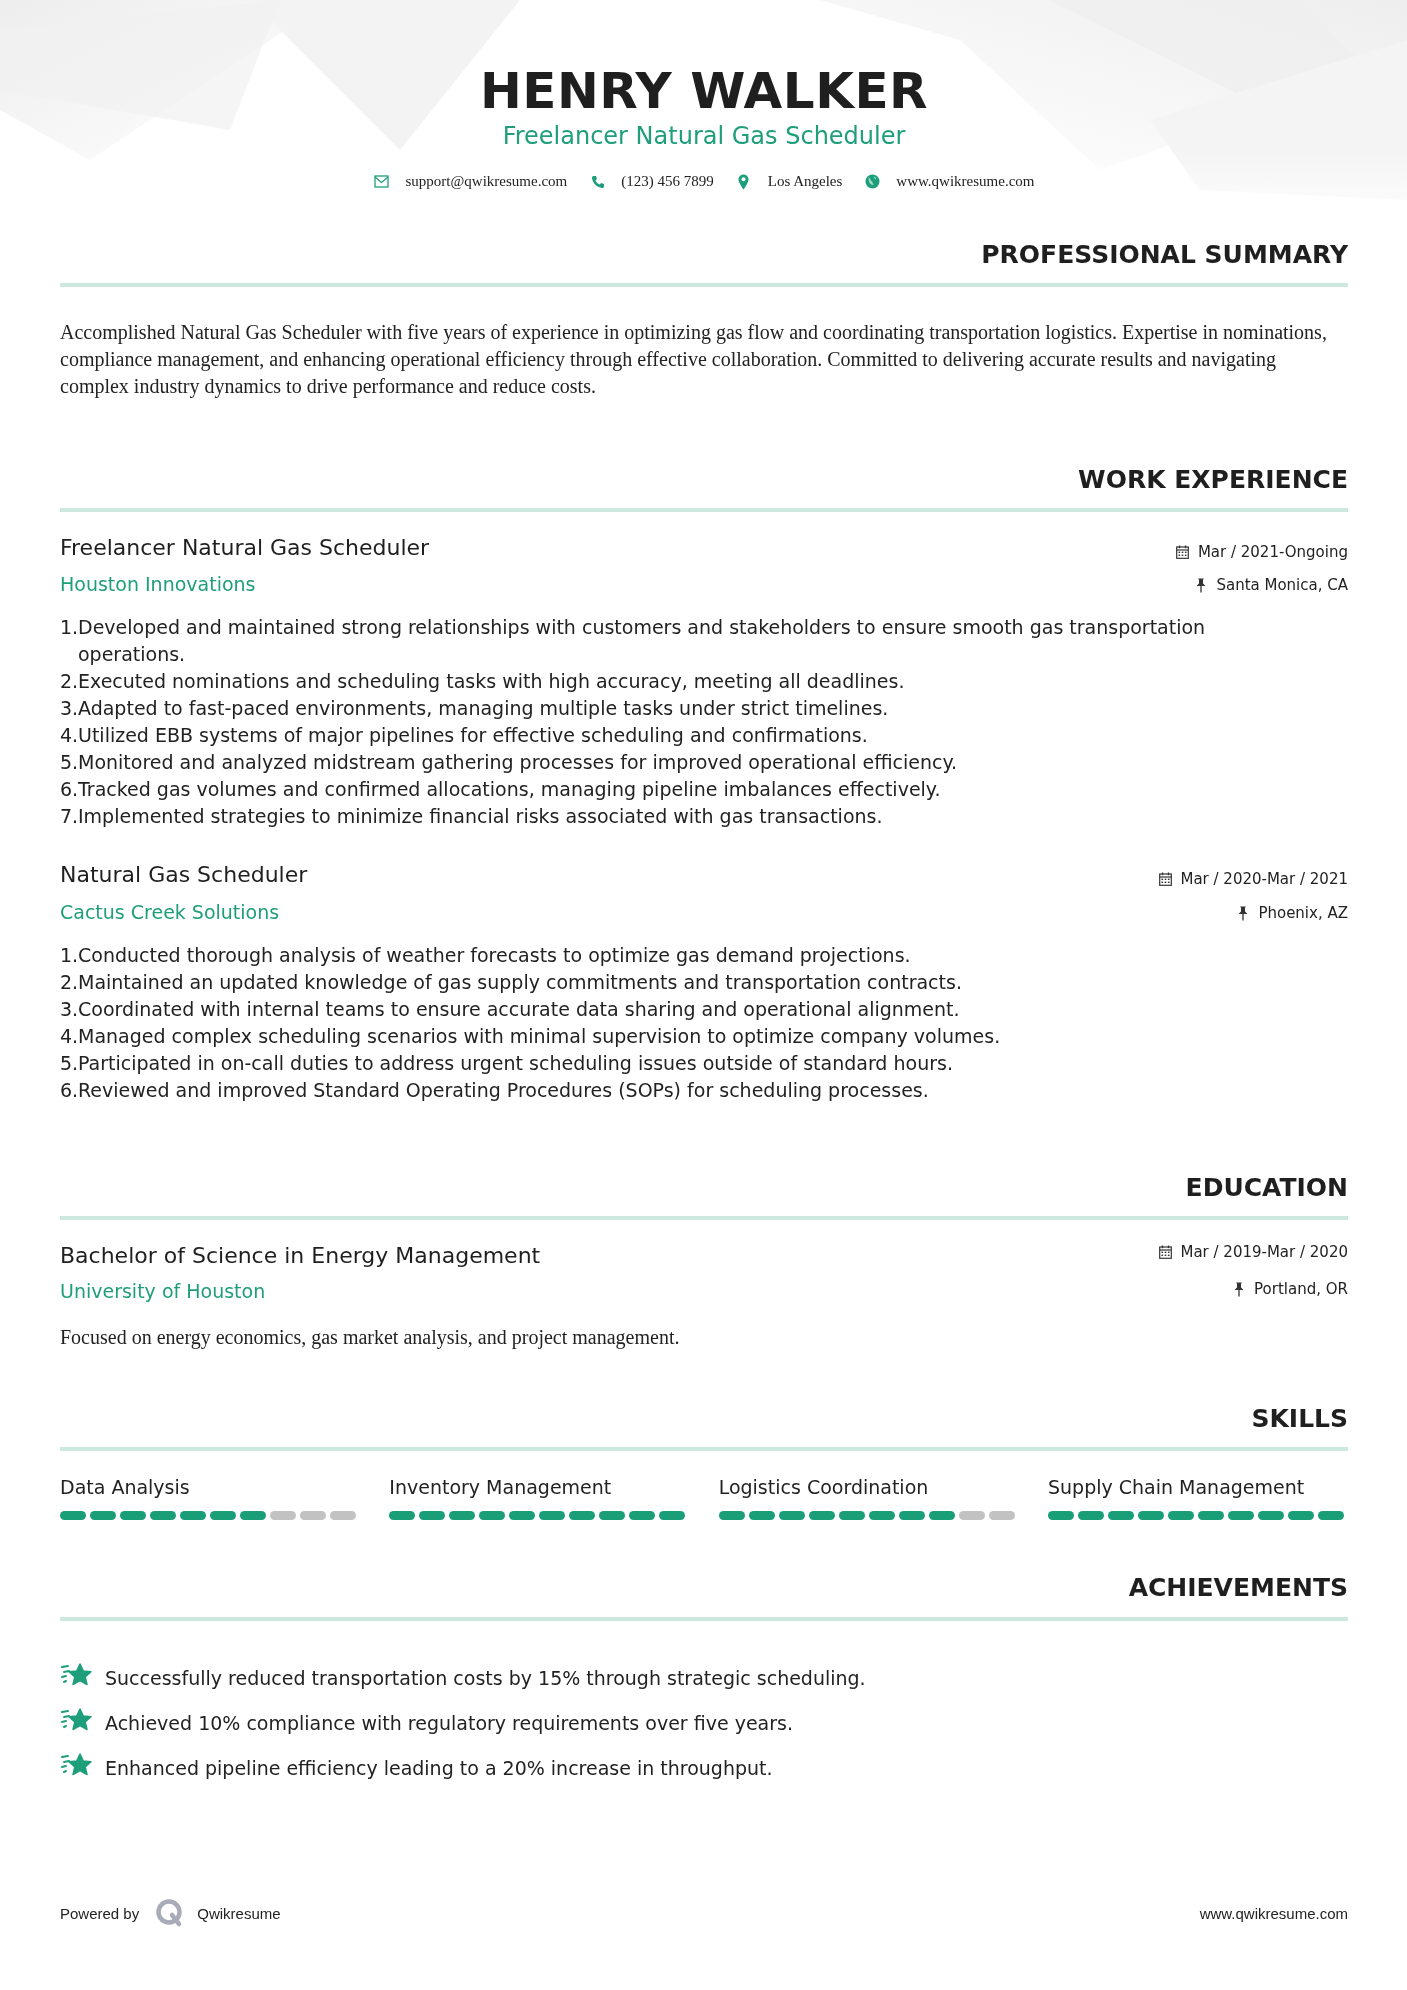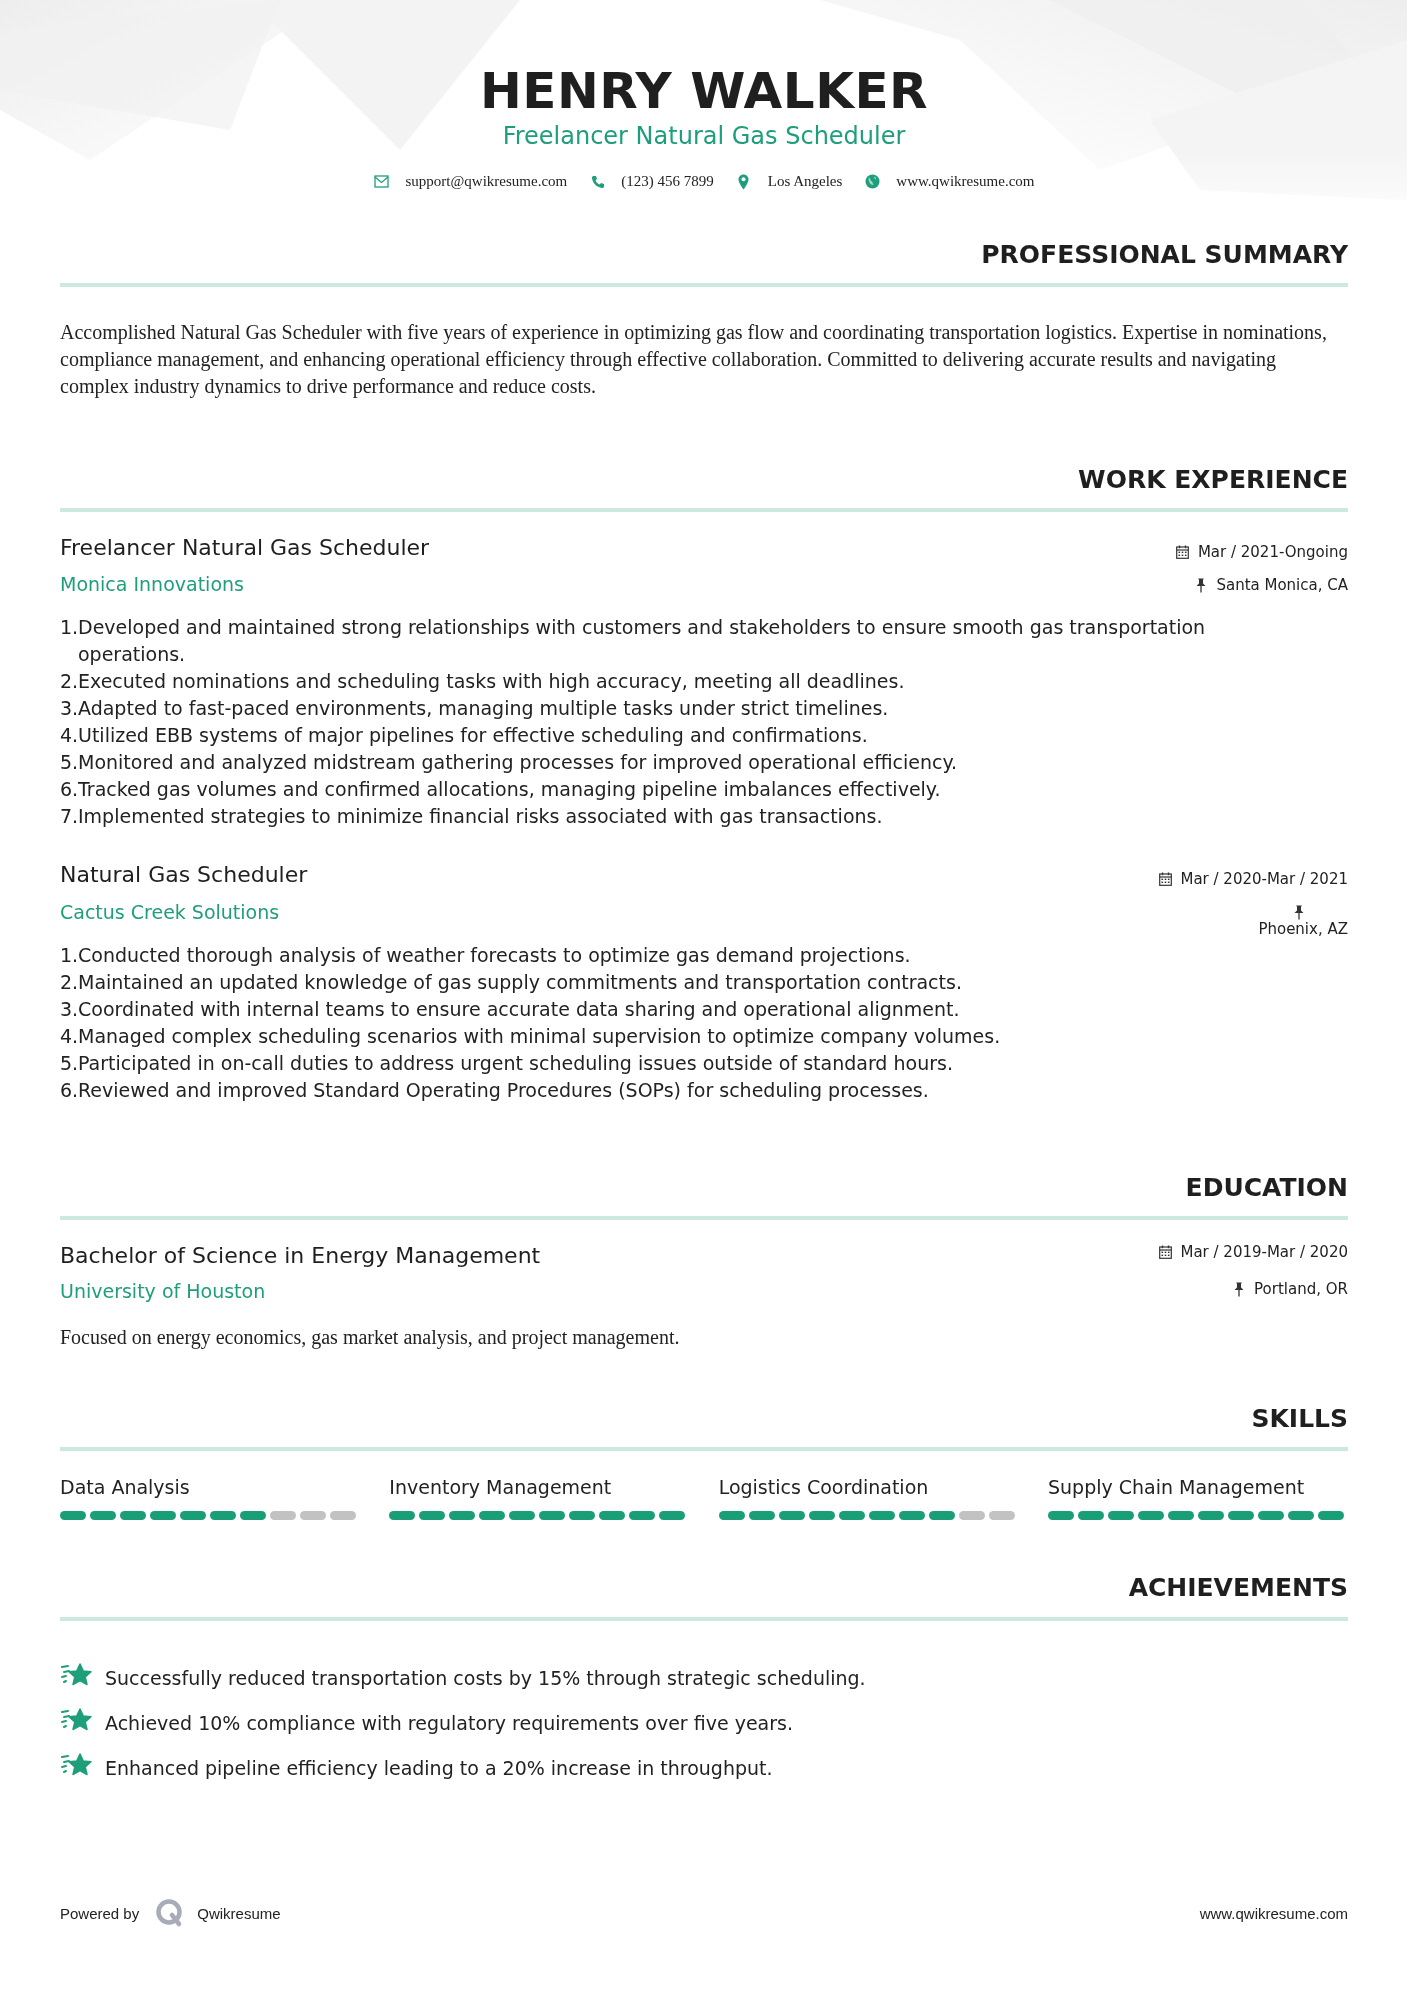--- a/index.html
+++ b/index.html
@@ -142,21 +142,21 @@
             <rect x="5.7" y="6.6" width="1.6" height="1.4"></rect>
             <rect x="8.9" y="6.6" width="1.6" height="1.4"></rect>
             <rect x="2.5" y="9.6" width="1.6" height="1.4"></rect>
             <rect x="5.7" y="9.6" width="1.6" height="1.4"></rect>
             <rect x="8.9" y="9.6" width="1.6" height="1.4"></rect>
           </g>
         </svg>
     </span>
     <span>Mar / 2021-Ongoing</span>
   </div>
-  <div class="job-company" style="top:573px;">Monica Innovations</div>
+  <div class="job-company" style="top:573px;">Houston Innovations</div>
   <div class="meta" style="top:576px;">
     <span class="m-icon">
       <svg width="10" height="15" viewBox="0 0 10 15">
           <path d="M2 0.5 L8 0.5 L7 1.8 L7 5.5 L9.5 8 L0.5 8 L3 5.5 L3 1.8 Z" fill="#333"></path>
           <line x1="5" y1="8" x2="5" y2="14.5" stroke="#333" stroke-width="1.3"></line>
         </svg>
     </span>
     <span>Santa Monica, CA</span>
   </div>
   <ol class="bullets" style="top:614px;">
@@ -204,21 +204,21 @@
             <rect x="8.9" y="6.6" width="1.6" height="1.4"></rect>
             <rect x="2.5" y="9.6" width="1.6" height="1.4"></rect>
             <rect x="5.7" y="9.6" width="1.6" height="1.4"></rect>
             <rect x="8.9" y="9.6" width="1.6" height="1.4"></rect>
           </g>
         </svg>
     </span>
     <span>Mar / 2020-Mar / 2021</span>
   </div>
   <div class="job-company" style="top:901px;">Cactus Creek Solutions</div>
-  <div class="meta" style="top:904px;flex-direction:column;">
+  <div class="meta" style="top:904px;">
     <span class="m-icon">
       <svg width="10" height="15" viewBox="0 0 10 15">
           <path d="M2 0.5 L8 0.5 L7 1.8 L7 5.5 L9.5 8 L0.5 8 L3 5.5 L3 1.8 Z" fill="#333"></path>
           <line x1="5" y1="8" x2="5" y2="14.5" stroke="#333" stroke-width="1.3"></line>
         </svg>
     </span>
     <span>Phoenix, AZ</span>
   </div>
   <ol class="bullets" style="top:942px;">
     <li>

